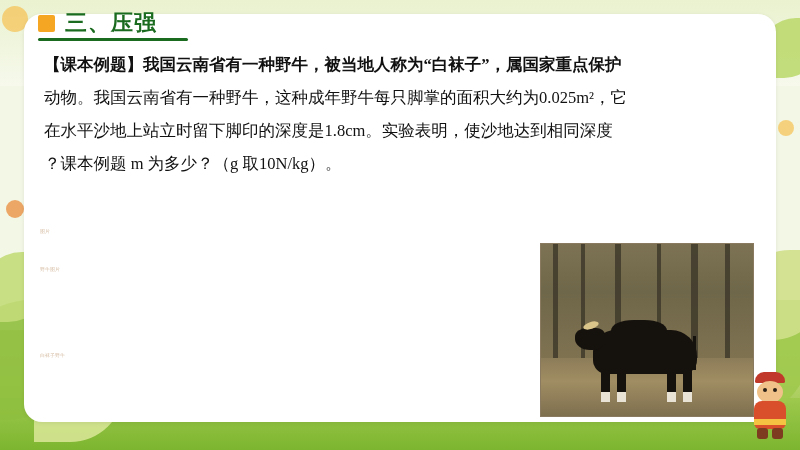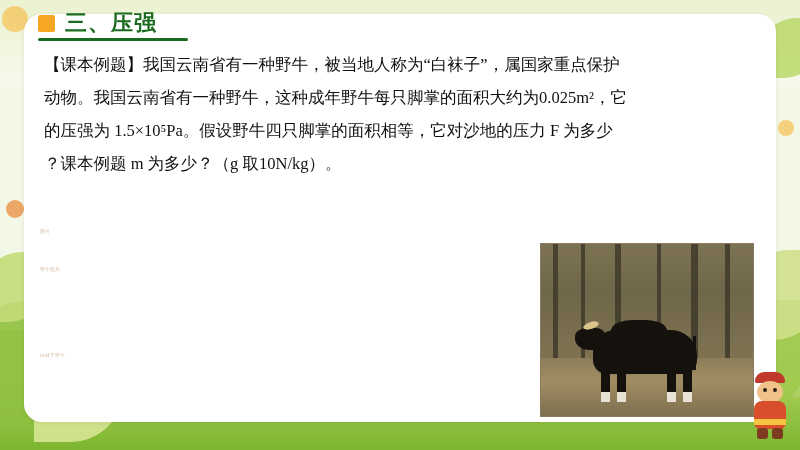--- a/index.html
+++ b/index.html
@@ -279,23 +279,23 @@
     <span class="title-square"></span>
     <span class="title-text">三、压强</span>
   </div>
   <div class="title-underline"></div>
 
   <div class="ghost" style="left:40px; top:228px;">图片</div>
   <div class="ghost" style="left:40px; top:266px;">野牛图片</div>
   <div class="ghost" style="left:40px; top:352px;">白袜子野牛</div>
 
   <div class="body-text">
-    <div style="font-weight:normal; display:inline;">【课本例题】我国云南省有一种野牛，被当地人称为“白袜子”，属国家重点保护</div>
+    <div style="font-weight:bold; display:inline;">【课本例题】我国云南省有一种野牛，被当地人称为“白袜子”，属国家重点保护</div>
     <div>动物。我国云南省有一种野牛，这种成年野牛每只脚掌的面积大约为0.025m²，它</div>
-    <div>的压强为 1.5×10⁵Pa。假设野牛四只脚掌的面积相等，它对沙地的压力 F 为多少</div>
+    <div>在水平沙地上站立时留下脚印的深度是1.8cm。实验表明，使沙地达到相同深度</div>
     <div>？课本例题 m 为多少？（g 取10N/kg）。</div>
   </div>
 
   <div class="photo">
     <div class="ph-sky"></div>
     <div class="trunk" style="left:12px;"></div>
     <div class="trunk" style="left:40px; width:4px;"></div>
     <div class="trunk" style="left:74px; width:6px;"></div>
     <div class="trunk" style="left:116px; width:4px;"></div>
     <div class="trunk" style="left:150px; width:7px;"></div>

